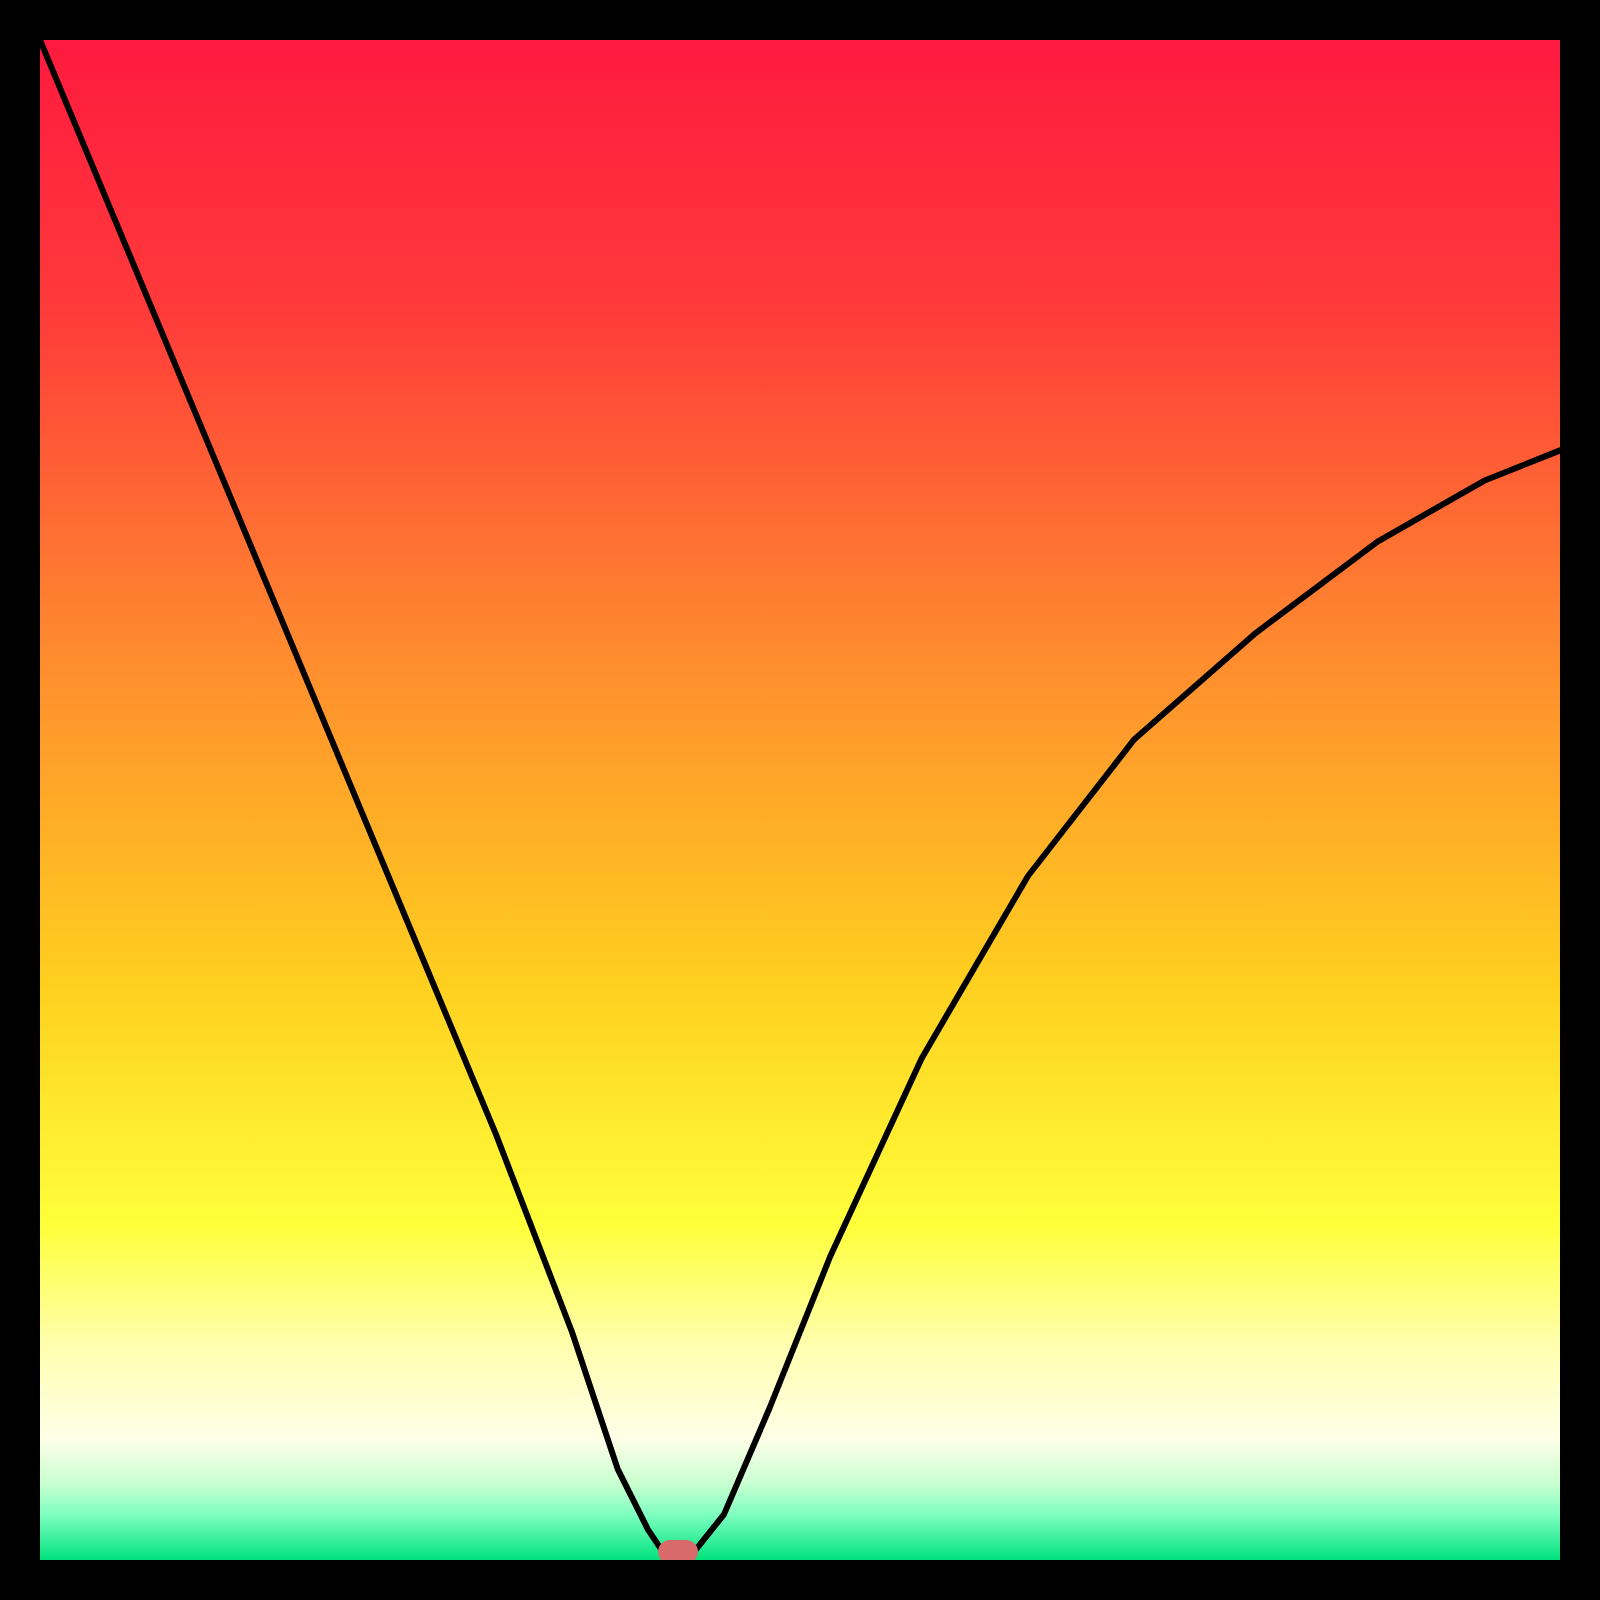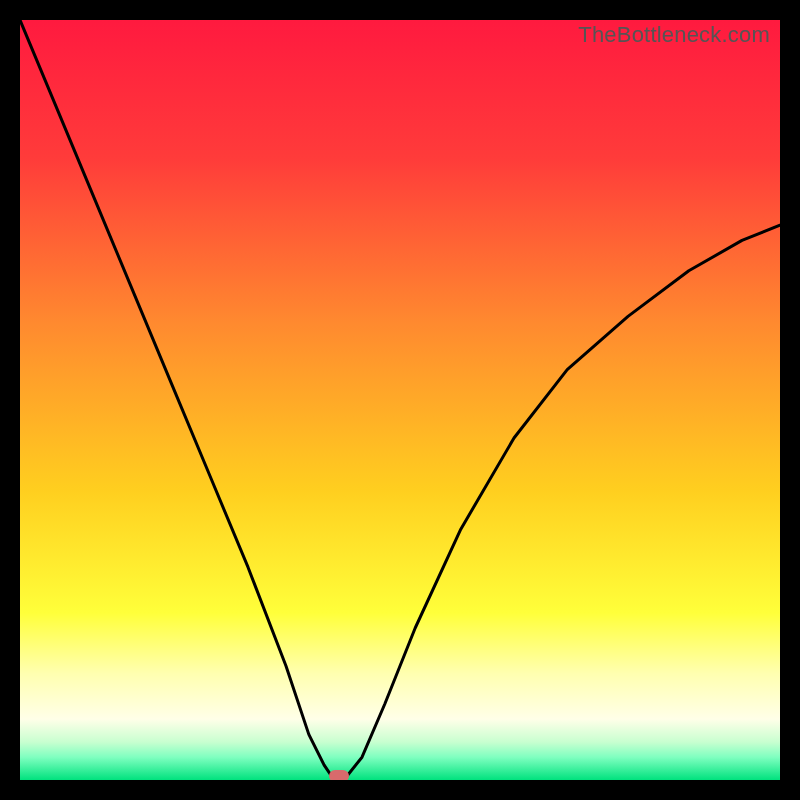--- a/index.html
+++ b/index.html
@@ -53,15 +53,14 @@
 </head>
 <body>
 
 <div class="outer">
   <div class="plot">
     <div class="gradient" id="bg-gradient" style="background: linear-gradient(rgb(255, 26, 63) 0%, rgb(255, 59, 58) 18%, rgb(255, 138, 47) 40%, rgb(255, 207, 31) 62%, rgb(255, 255, 58) 78%, rgb(255, 255, 176) 86%, rgb(255, 255, 232) 92%, rgb(200, 255, 208) 95%, rgb(127, 255, 192) 97%, rgb(0, 226, 126) 100%);"></div>
     <svg class="curve" id="curve-svg" viewBox="0 0 760 760" preserveAspectRatio="none">
         <path d="M0.0 0.0 L38.0 91.2 L76.0 182.4 L114.0 273.6 L152.0 364.8 L190.0 456.0 L228.0 547.2 L266.0 646.0 L288.8 714.4 L304.0 744.8 L311.6 756.2 L319.2 760.0 L326.8 756.2 L342.0 737.2 L364.8 684.0 L395.2 608.0 L440.8 509.2 L494.0 418.0 L547.2 349.6 L608.0 296.4 L668.8 250.8 L722.0 220.4 L760.0 205.2" fill="none" stroke="#000" stroke-width="3" stroke-linejoin="round" stroke-linecap="round"></path>
       </svg>
     <div class="marker" id="min-marker" style="left: 319.2px; top: 756px; background: rgb(216, 106, 108);"></div>
-    <div class="watermark">TheBottleneck.com</div>
   </div>
 </div>
 
 </body></html>

